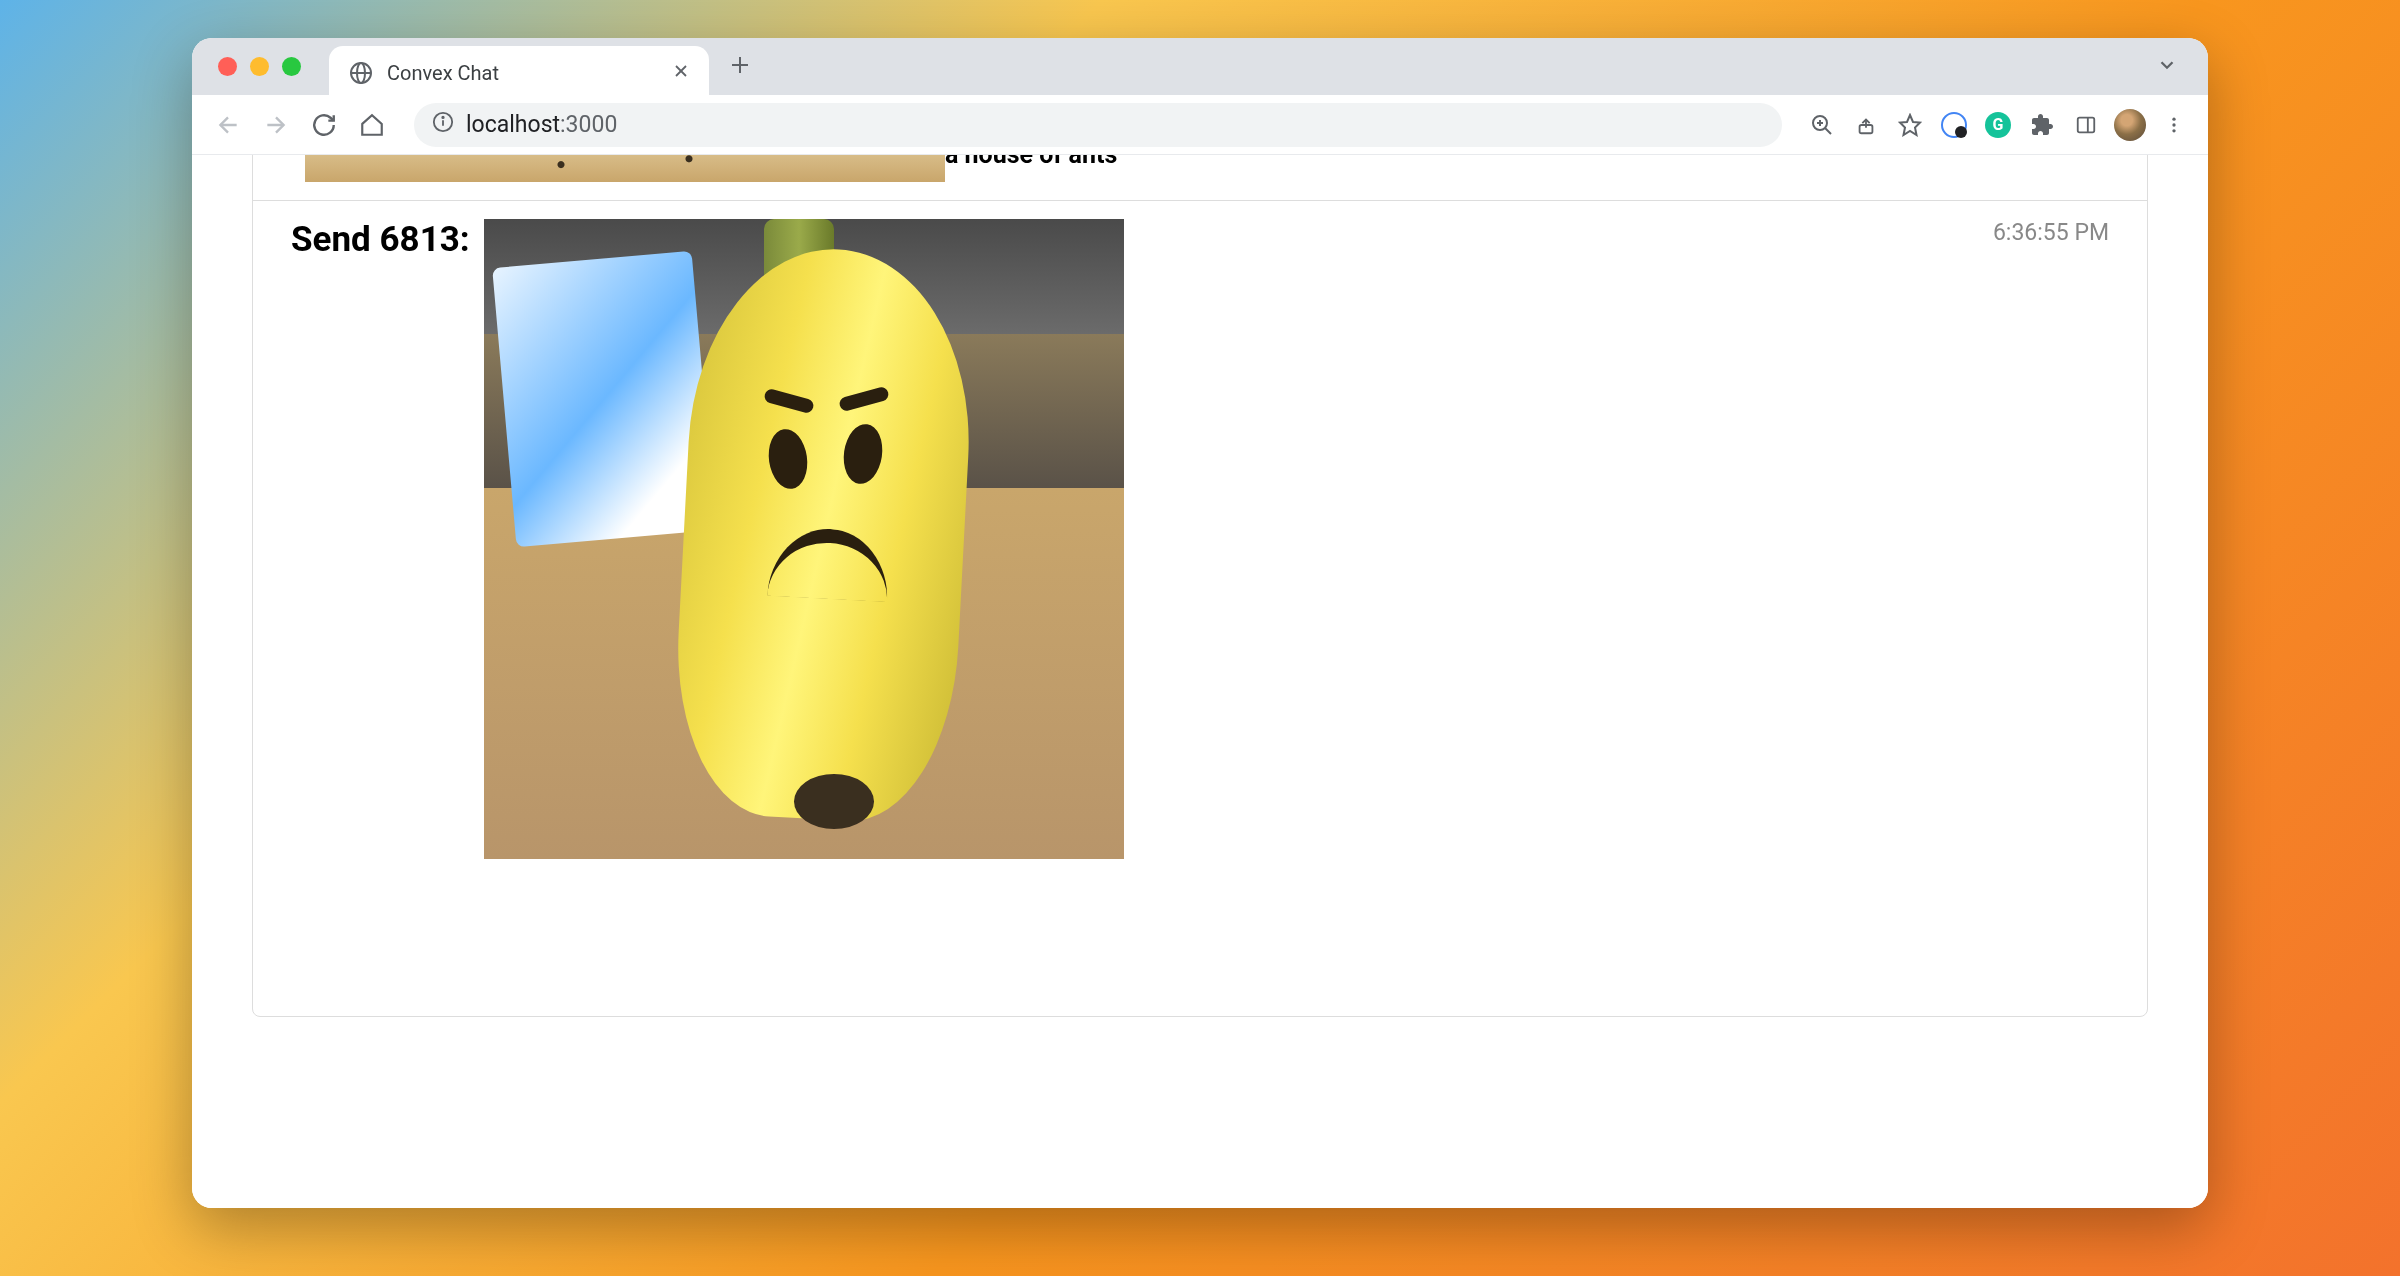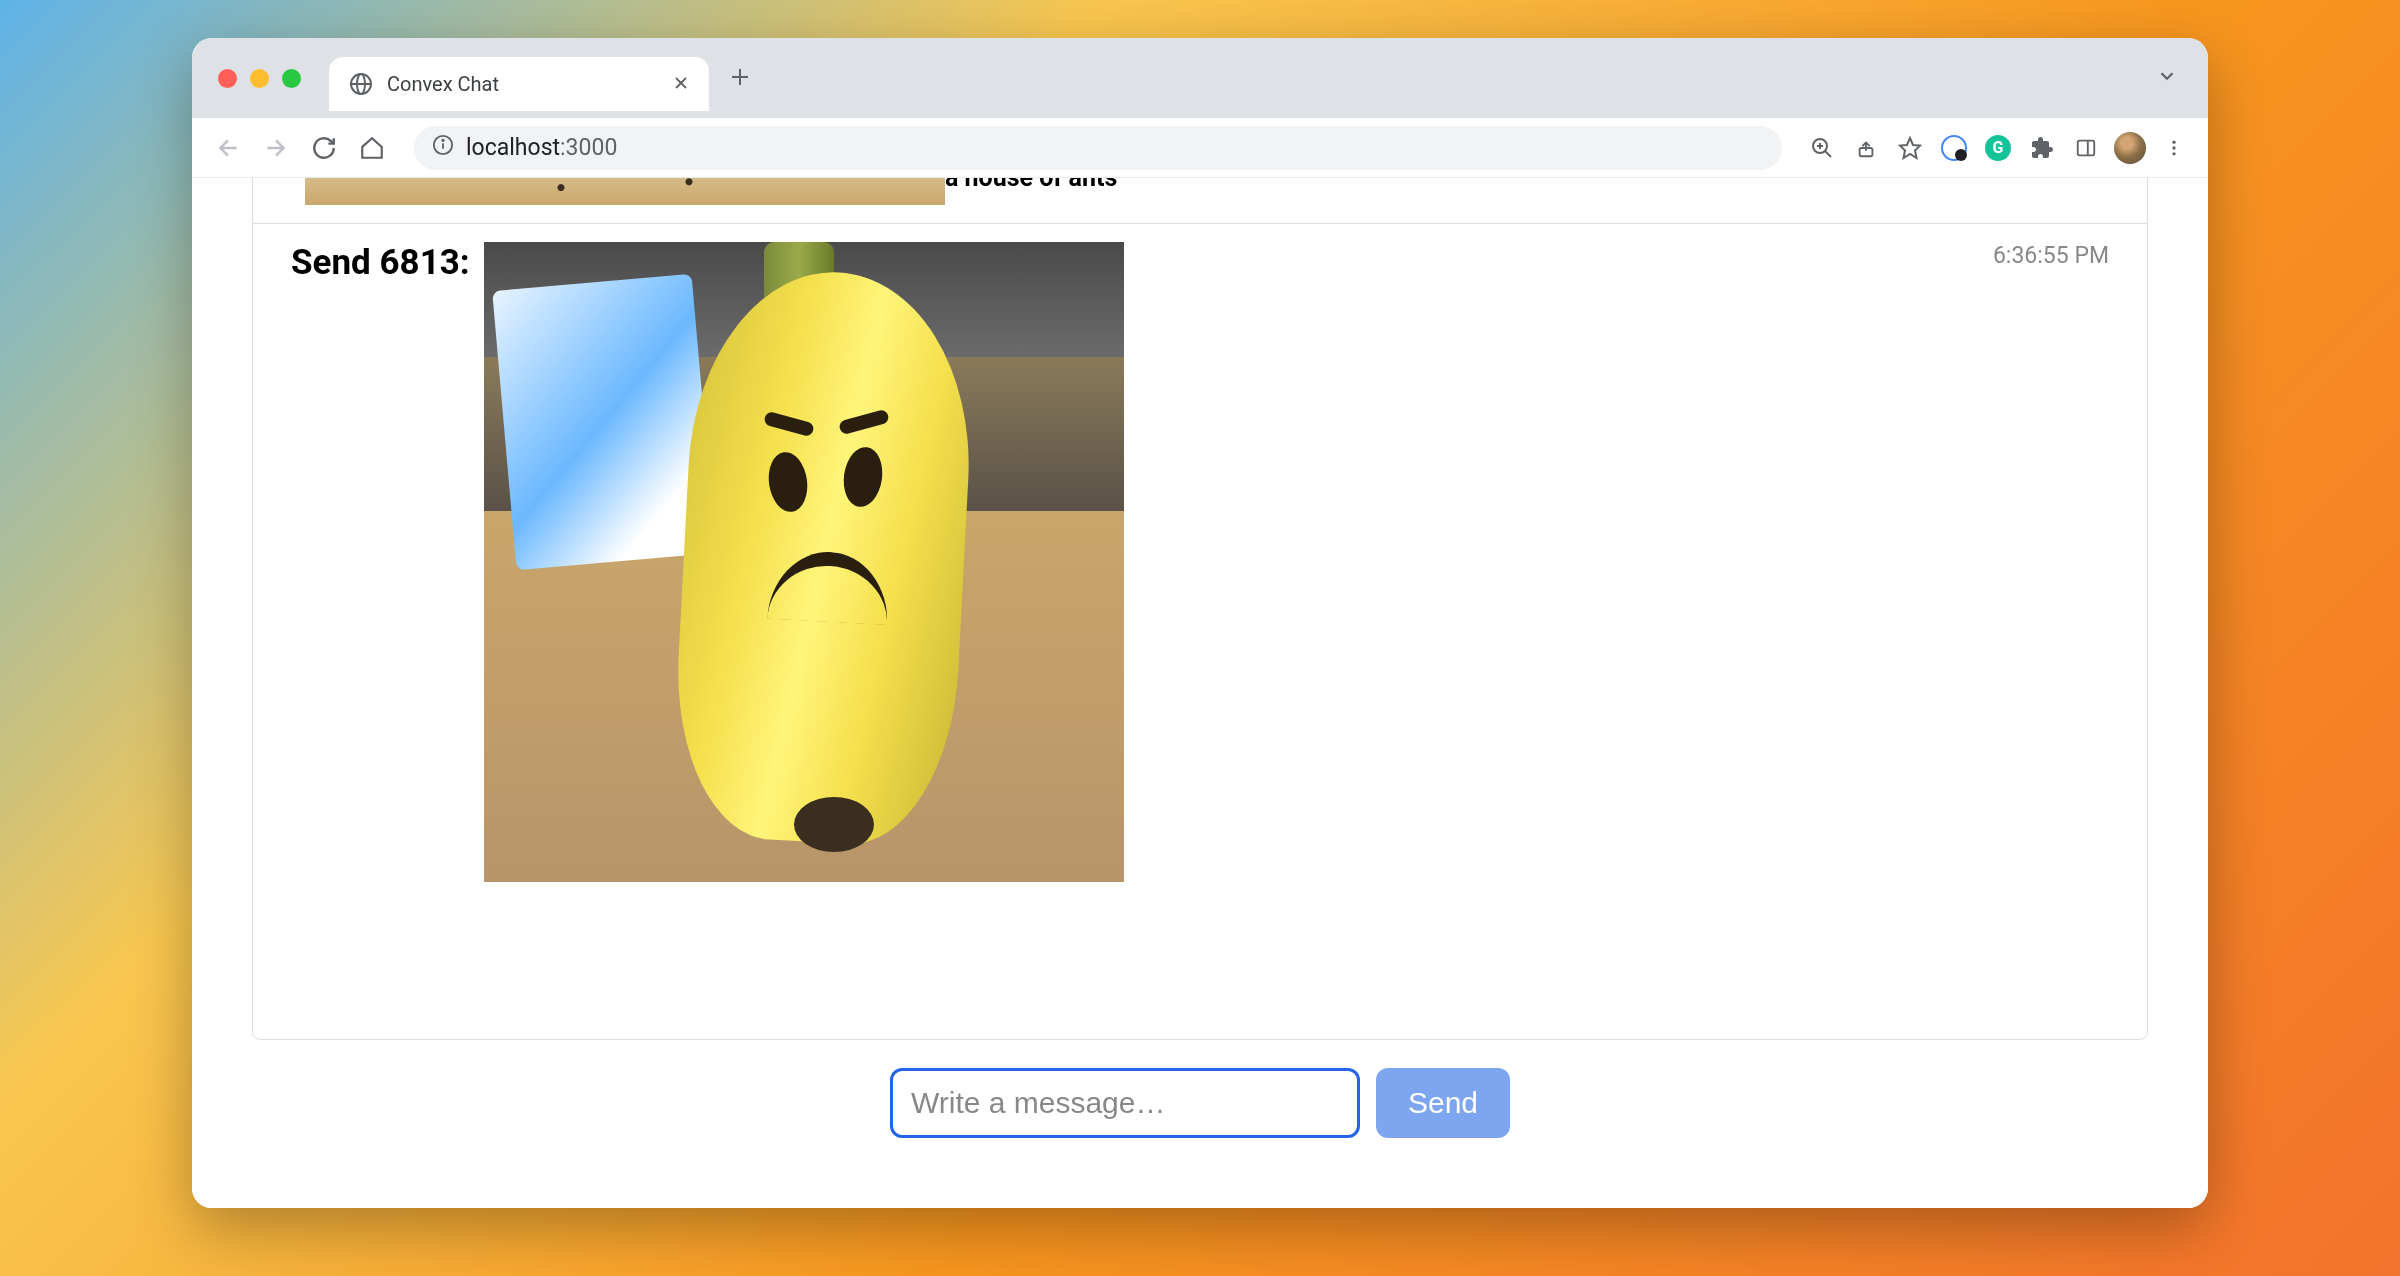--- a/index.html
+++ b/index.html
@@ -22,21 +22,21 @@
       width: 2016px;
       height: 1170px;
       background: #fff;
       border-radius: 20px;
       box-shadow: 0 20px 60px rgba(0,0,0,0.3);
       overflow: hidden;
       display: flex;
       flex-direction: column;
     }
     .tab-bar {
-      height: 80px;
+      height: 57px;
       background: #dee1e6;
       display: flex;
       align-items: center;
       padding-left: 26px;
       position: relative;
     }
     .traffic-lights {
       display: flex;
       gap: 13px;
       align-items: center;
@@ -536,18 +536,14 @@
                 <div class="mouth"></div>
                 <div class="tip"></div>
               </div>
             </div>
           </div>
           <span class="message-time">6:36:55 PM</span>
         </div>
       </div>
     </div>
 
-    <div class="input-row">
-      <input class="message-input" type="text" placeholder="Write a message…" style="">
-      <button class="send-button">Send</button>
-    </div>
   </div>
 </div>
 
 </body></html>

